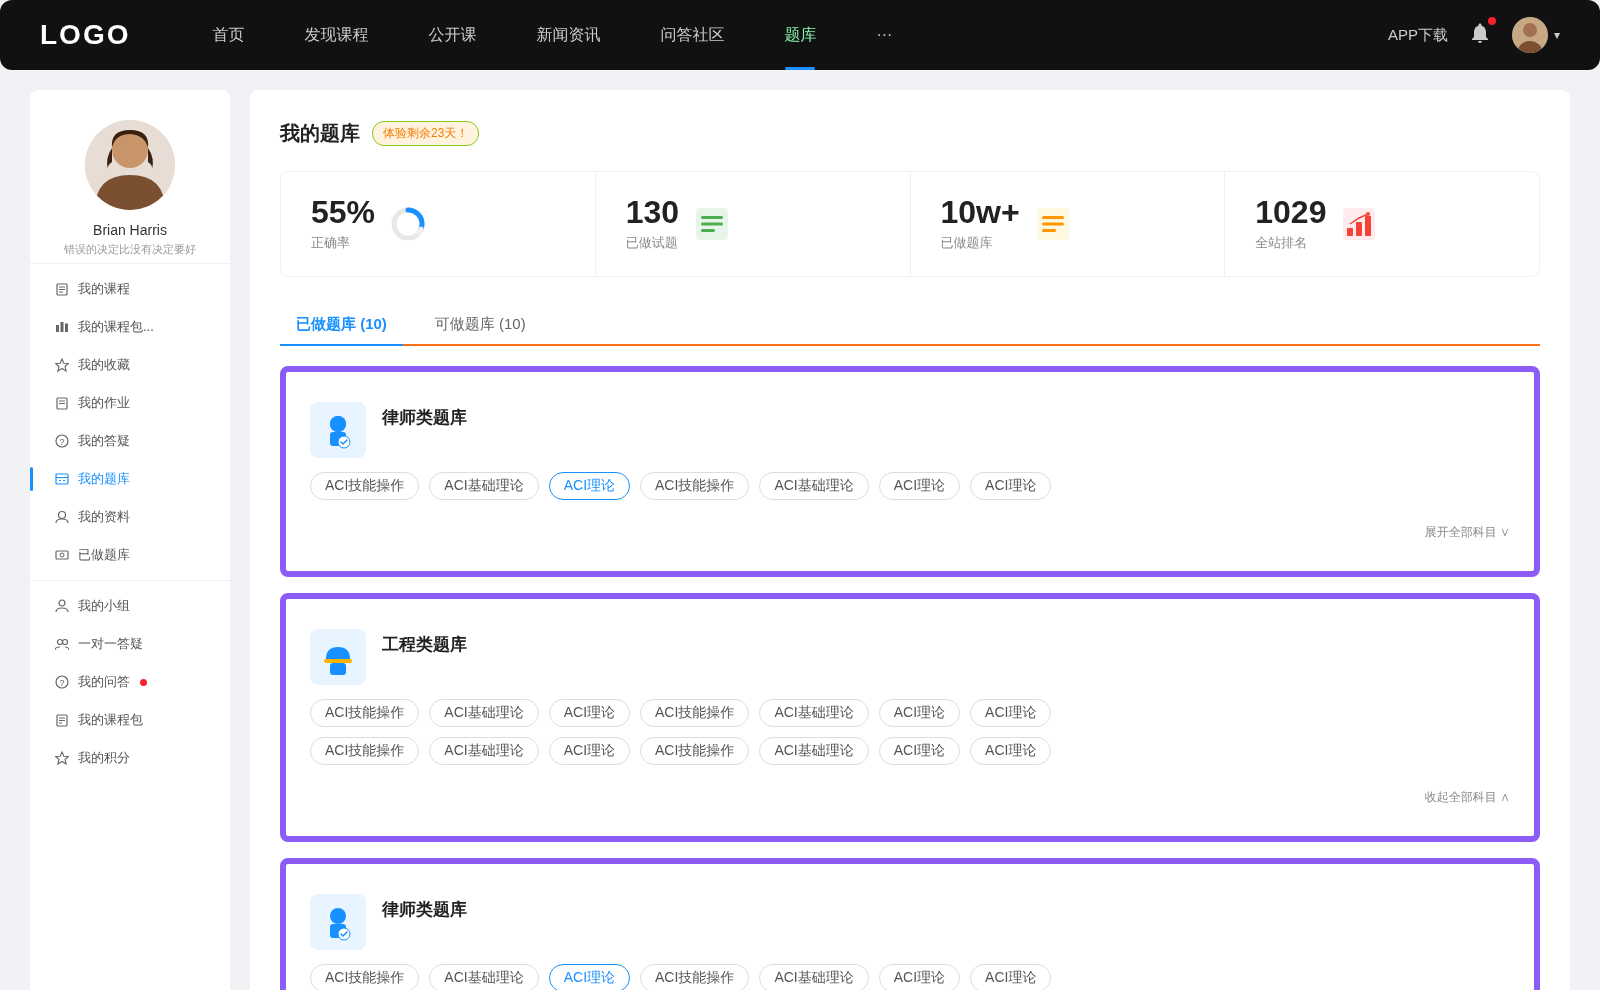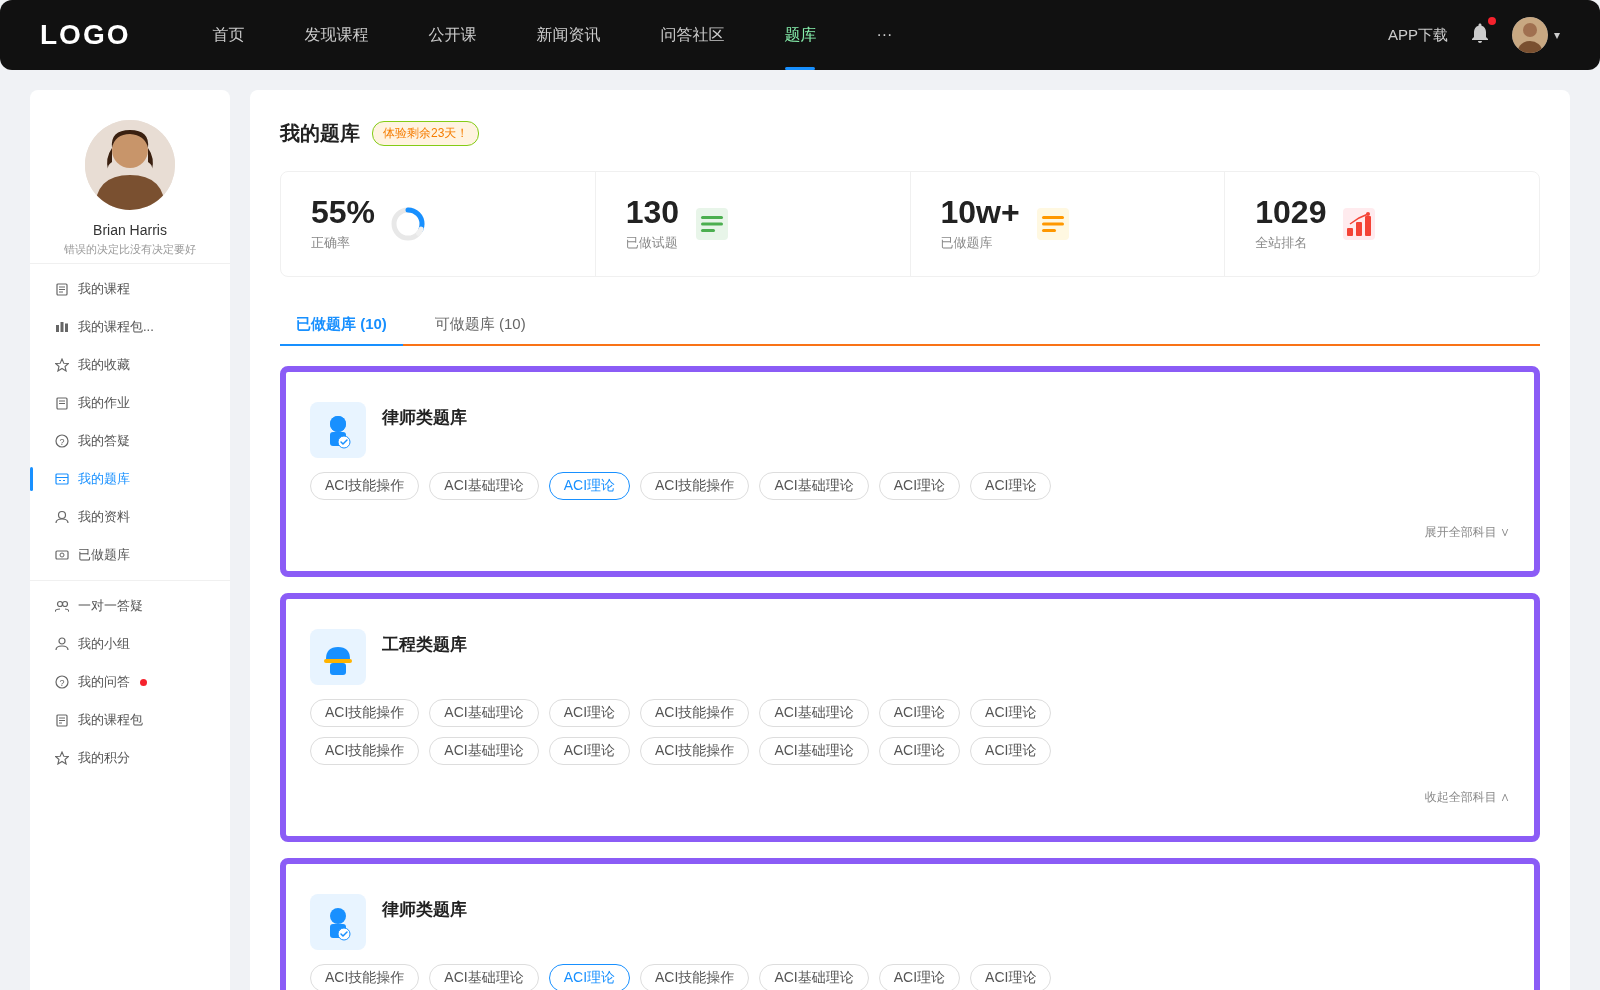--- a/index.html
+++ b/index.html
@@ -477,36 +477,36 @@
               <rect x="1" y="3" width="12" height="8" rx="1" fill="none" stroke="#666" stroke-width="1.2"></rect>
               <circle cx="7" cy="7" r="2" fill="none" stroke="#666" stroke-width="1"></circle>
             </svg>
         </span>
         <span>已做题库</span>
       </li>
       <div class="sidebar-divider"></div>
       <li class="sidebar-menu-item">
         <span class="menu-icon">
           <svg width="14" height="14" viewBox="0 0 14 14">
+              <circle cx="7" cy="4" r="3" fill="none" stroke="#666" stroke-width="1.2"></circle>
+              <path d="M1 13 Q1 9 7 9 Q13 9 13 13" fill="none" stroke="#666" stroke-width="1.2"></path>
+            </svg>
+        </span>
+        <span>我的小组</span>
+      </li>
+      <li class="sidebar-menu-item">
+        <span class="menu-icon">
+          <svg width="14" height="14" viewBox="0 0 14 14">
               <circle cx="5" cy="5" r="2.5" fill="none" stroke="#666" stroke-width="1.2"></circle>
               <circle cx="10" cy="5" r="2.5" fill="none" stroke="#666" stroke-width="1.2"></circle>
               <path d="M0 13 Q0 10 5 10" fill="none" stroke="#666" stroke-width="1.1"></path>
               <path d="M14 13 Q14 10 10 10" fill="none" stroke="#666" stroke-width="1.1"></path>
             </svg>
         </span>
         <span>一对一答疑</span>
-      </li>
-      <li class="sidebar-menu-item">
-        <span class="menu-icon">
-          <svg width="14" height="14" viewBox="0 0 14 14">
-              <circle cx="7" cy="4" r="3" fill="none" stroke="#666" stroke-width="1.2"></circle>
-              <path d="M1 13 Q1 9 7 9 Q13 9 13 13" fill="none" stroke="#666" stroke-width="1.2"></path>
-            </svg>
-        </span>
-        <span>我的小组</span>
       </li>
       <li class="sidebar-menu-item">
         <span class="menu-icon">
           <svg width="14" height="14" viewBox="0 0 14 14">
               <circle cx="7" cy="7" r="6" fill="none" stroke="#666" stroke-width="1.2"></circle>
               <text x="7" y="11" text-anchor="middle" font-size="9" fill="#666">?</text>
             </svg>
         </span>
         <span>我的问答</span>
         <div class="red-dot"></div>

